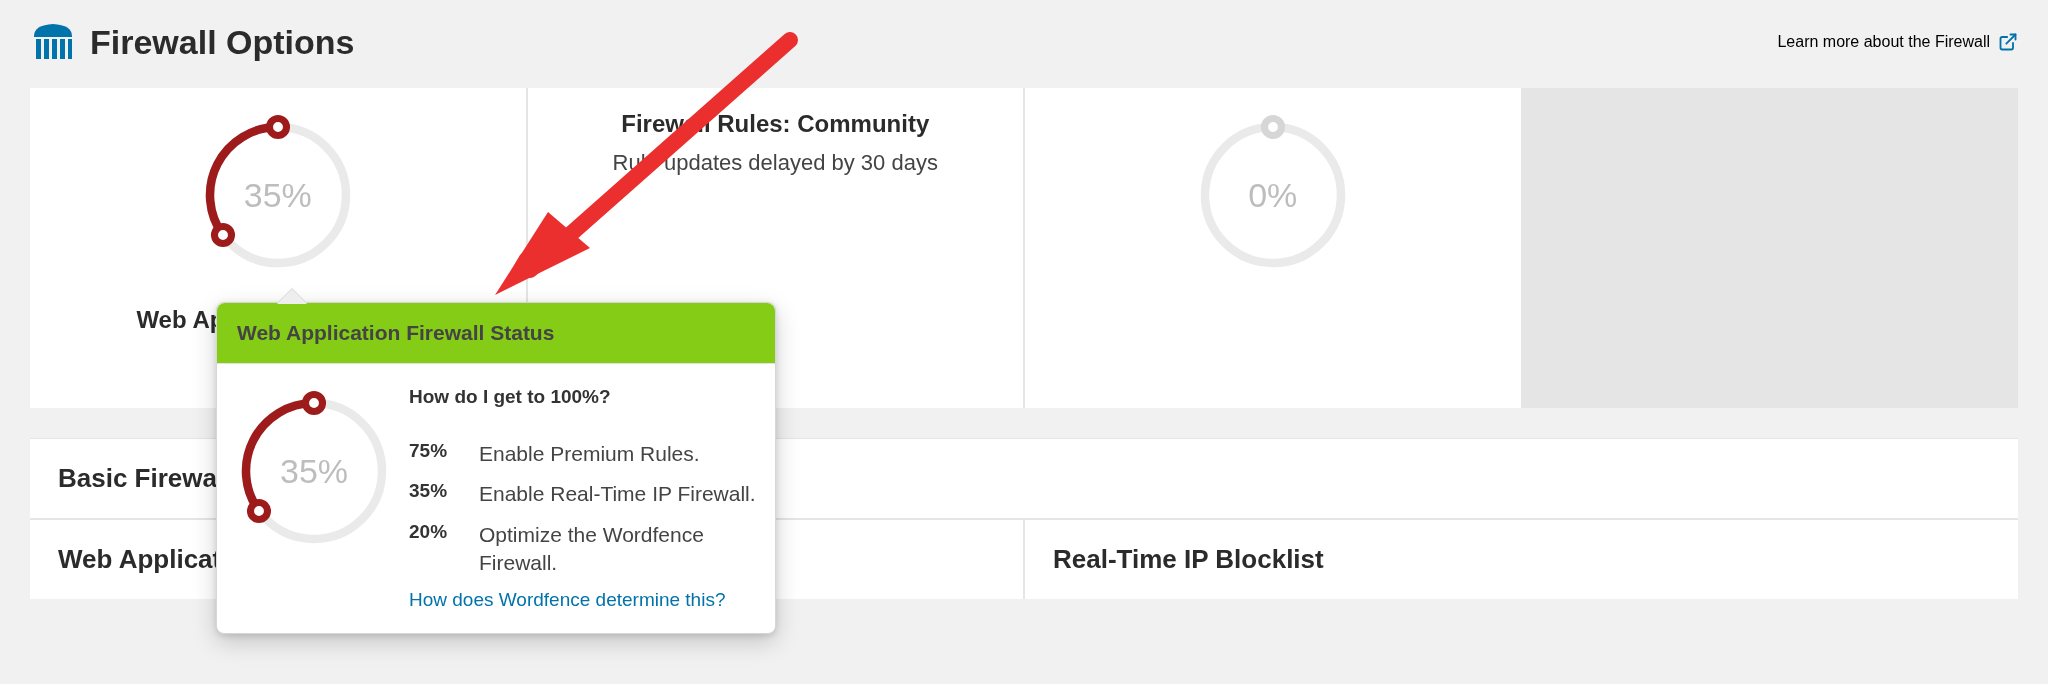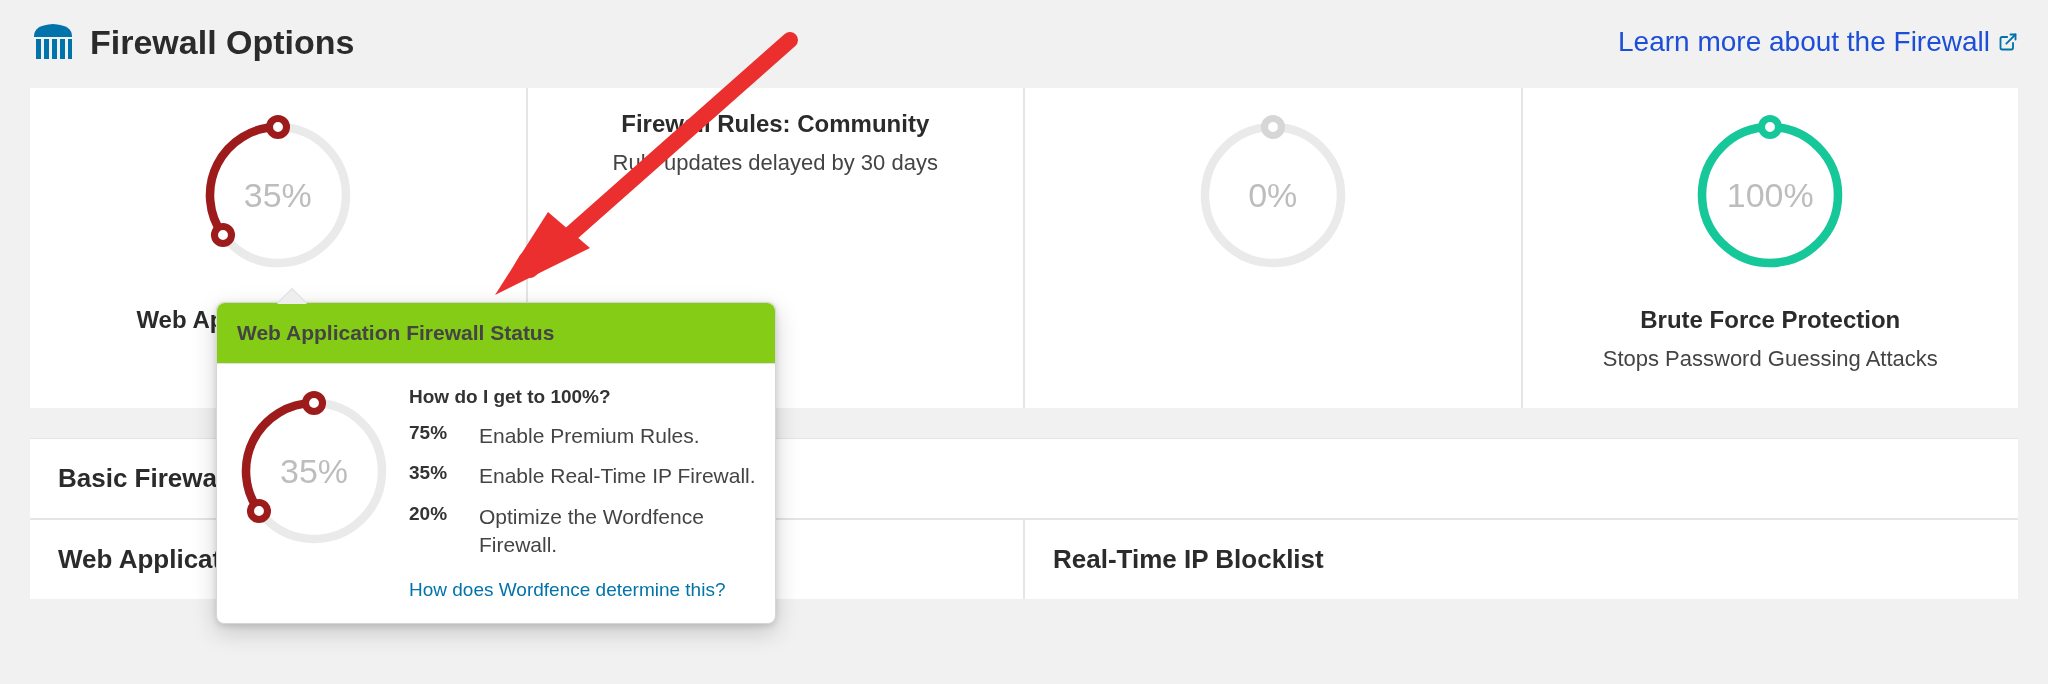--- a/index.html
+++ b/index.html
@@ -22,22 +22,22 @@
     display: flex;
     align-items: center;
     gap: 14px;
   }
   .page-title {
     font-size: 34px;
     font-weight: 700;
     color: #2b2b2b;
   }
   .learn-link {
-    color: #1d4ed8;
-    font-size: 28px;
+    color: #000000;
+    font-size: 16px;
     text-decoration: none;
     display: inline-flex;
     align-items: center;
     gap: 8px;
   }
   .ext-icon {
     display: inline-flex;
   }
   .cards {
     display: grid;
@@ -156,21 +156,21 @@
   .tooltip-dial svg { width: 170px; height: 170px; }
   .tooltip-right {
     flex: 1;
     display: flex;
     flex-direction: column;
   }
   .tooltip-q {
     font-size: 19px;
     font-weight: 700;
     color: #333;
-    margin-bottom: 14px;
+    margin-bottom: 32px;
   }
   .tip-row {
     display: flex;
     gap: 20px;
     margin-bottom: 12px;
   }
   .tip-pct {
     font-size: 19px;
     font-weight: 700;
     color: #333;
@@ -179,21 +179,20 @@
   }
   .tip-txt {
     font-size: 21px;
     color: #444;
     line-height: 1.35;
   }
   .tooltip-link {
     color: #0073aa;
     font-size: 19px;
     text-decoration: none;
-    margin-top: 8px;
   }
 
   
   .arrow-overlay {
     position: absolute;
     top: 30px;
     left: 490px;
     z-index: 60;
     pointer-events: none;
   }
@@ -247,32 +246,20 @@
     <div class="card-desc">Rule updates delayed by 30 days</div>
   </div>
     <div class="card">
     <div class="dial">
       <svg viewBox="0 0 120 120">
           <circle cx="60" cy="60" r="48" fill="none" stroke="#eaeaea" stroke-width="6"></circle>
           <circle cx="60" cy="12" r="6" fill="#fff" stroke="#d6d6d6" stroke-width="5"></circle>
         </svg>
       <div class="dial-label">0%</div>
     </div>
-  </div>
-    <div class="card">
-    <div class="dial">
-      <svg viewBox="0 0 120 120">
-          <circle cx="60" cy="60" r="48" fill="none" stroke="#eaeaea" stroke-width="6"></circle>
-          <circle cx="60" cy="60" r="48" fill="none" stroke="#16c79a" stroke-width="6"></circle>
-          <circle cx="60" cy="12" r="6" fill="#fff" stroke="#16c79a" stroke-width="5"></circle>
-        </svg>
-      <div class="dial-label">100%</div>
-    </div>
-    <div class="card-title">Brute Force Protection</div>
-    <div class="card-desc">Stops Password Guessing Attacks</div>
   </div>
   </div>
 
 <div class="section-row">Basic Firewall Options</div>
 
 <div class="two-col">
   <div class="cell">Web Application Firewall Protection Level</div>
   <div class="cell">Real-Time IP Blocklist</div>
 </div>
 

